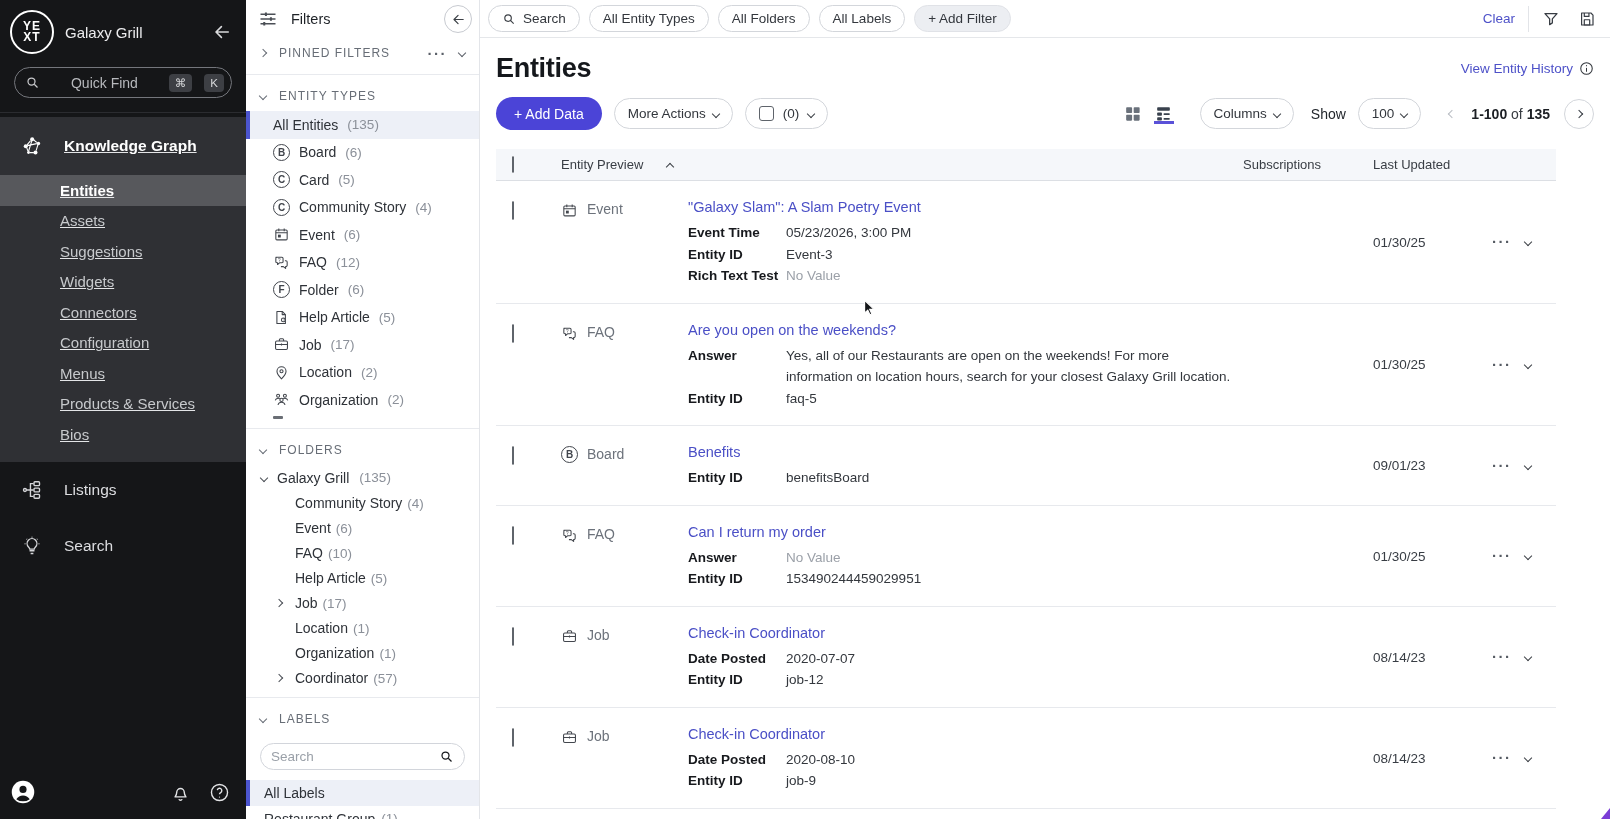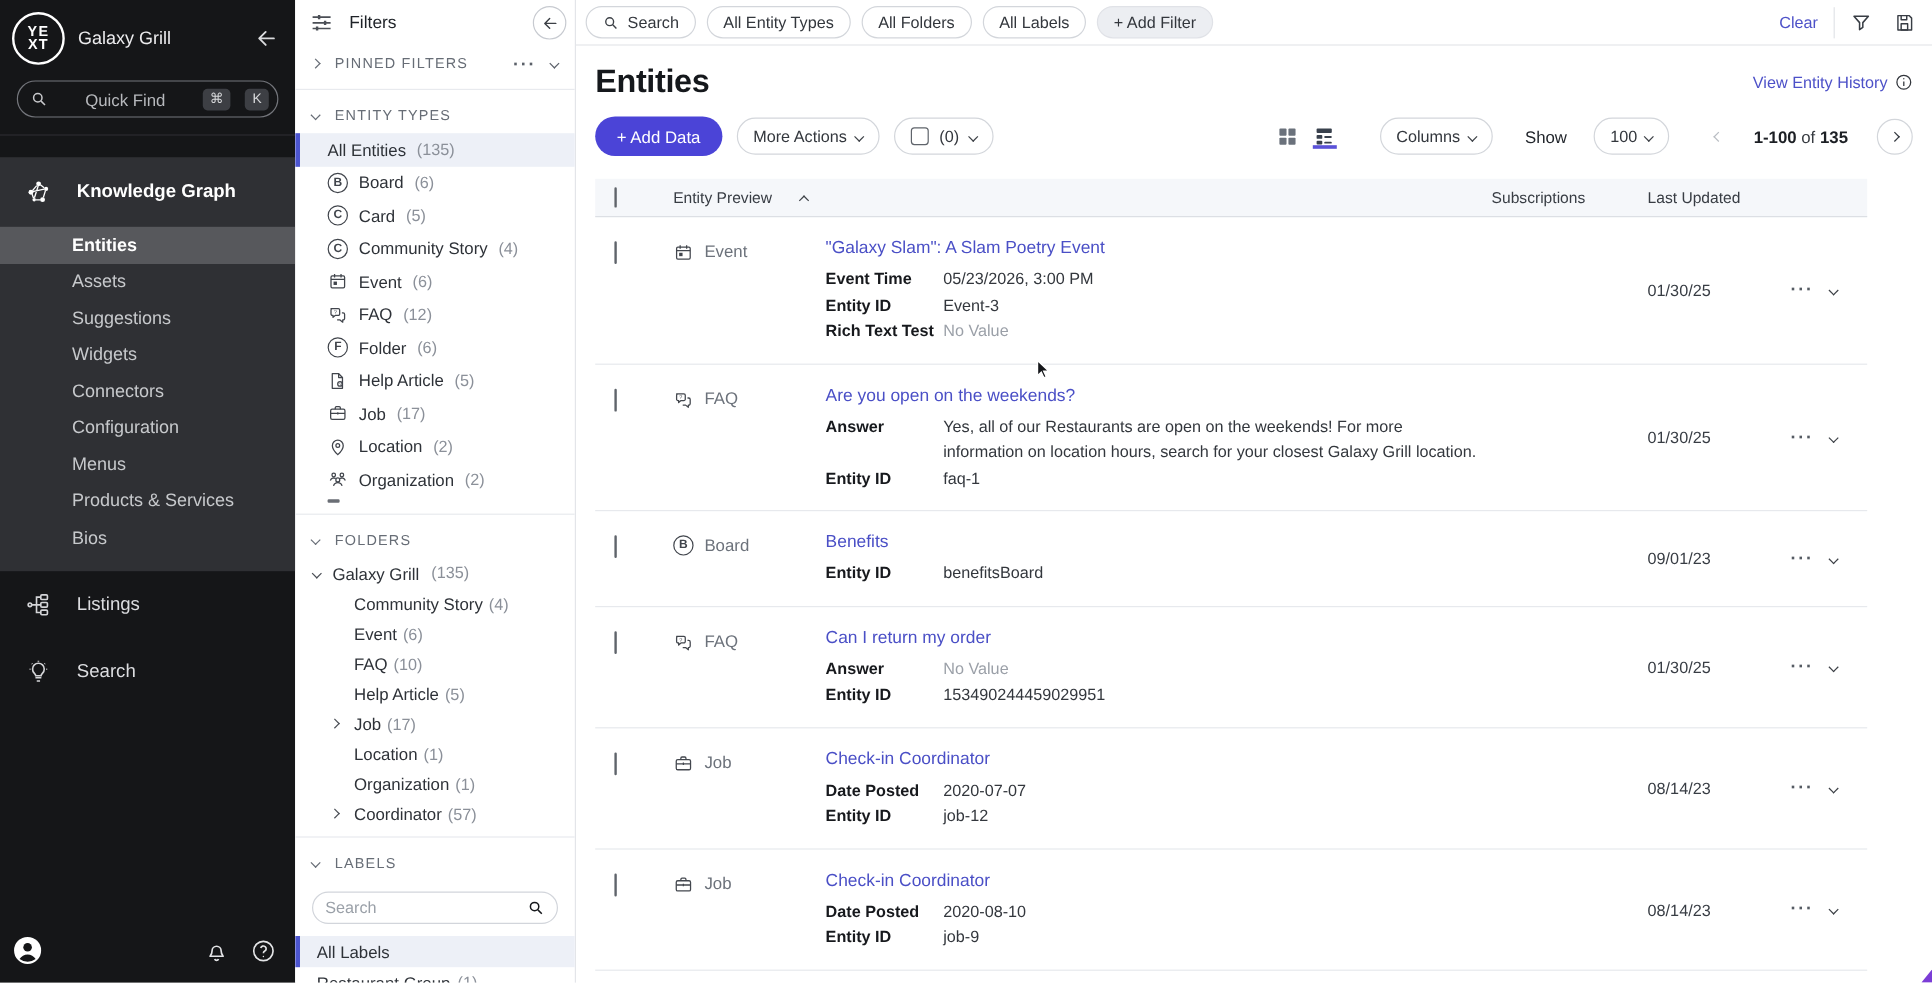--- a/index.html
+++ b/index.html
@@ -16,21 +16,21 @@
   .quickfind { margin:4px 14px 14px; height:31px; border:1px solid #74767c; border-radius:16px; display:flex; align-items:center; padding:0 7px 0 10px; gap:8px; }
   .quickfind .icn { width:15px; height:15px; color:#c9cacd; flex:none; }
   .quickfind input { background:transparent; border:none; outline:none; color:#b7b9bd; font-size:14px; flex:1; width:60px; font-family:inherit;text-align:center; }
   .quickfind input::placeholder { color:#b7b9bd; }
   .kbd { background:#3d3f44; color:#d8d9db; border-radius:4px; font-size:11.5px; padding:2px 6px; line-height:14px; }
   .kbd + .kbd { margin-left:4px; }
   .sb-divider { border-top:1px solid #2b2c30; }
   .sb-nav { flex:1; }
   .sb-item { height:56px; display:flex; align-items:center; gap:21px; padding-left:21px; font-size:15.5px; color:#dcdde0; cursor:pointer; }
   .sb-item .icn { width:22px; height:22px; color:#d4d5d8; flex:none; }
-  .kg-section { background:#2f3034; padding-bottom:12px; margin-top:18px; }
+  .kg-section { background:#2f3034; padding-bottom:12px; margin-top:4px;text-decoration:underline; }
   .kg-head { height:58px; display:flex; align-items:center; gap:21px; padding-left:21px; font-size:15.5px; font-weight:bold; color:#fff; cursor:pointer; }
   .kg-head .icn { width:22px; height:22px; color:#fff; flex:none; }
   .kg-child { height:30.5px; display:flex; align-items:center; padding-left:60px; font-size:15px; color:#c7c9cc; cursor:pointer; }
   .kg-child.selected { background:#57585c; color:#fff; font-weight:bold; }
   .sb-foot { position:absolute; bottom:0; left:0; right:0; height:46px; display:flex; align-items:center; padding:0 16px 8px 10px; gap:18px; }
   .sb-foot .icn { width:21px; height:21px; color:#e3e4e6; cursor:pointer; }
   .sb-foot .avatar { width:26px; height:26px; color:#fff; }
   .sb-foot .spacer { flex:1; }
 
   
@@ -85,21 +85,21 @@
   .page-title { font-size:27px; font-weight:bold; color:#15181c; letter-spacing:-0.3px; }
   .hist-link { margin-left:auto; margin-top:8px; display:flex; align-items:center; gap:6px; color:#4d51c8; font-size:13.5px; cursor:pointer; }
   .hist-link .icn { width:15px; height:15px; color:#33373d; }
 
   .toolbar { display:flex; align-items:center; margin:13px 16px 0; }
   .btn-primary { background:#4b44d7; color:#fff; border:none; height:33px; border-radius:17px; padding:0 18px; font-size:14px; font-family:inherit; cursor:pointer; }
   .pill.tall { height:31px; border-radius:16px; margin-left:12px; }
   .sel-pill { margin-left:16px; gap:9px; }
   .cbx { width:15px; height:15px; border:1.6px solid #5f646b; border-radius:3px; background:#fff; flex:none; cursor:pointer; }
   .chev.dk { color:#3c4046; }
-  .tbar-right { margin-left:auto; display:flex; align-items:center;gap:10px; }
+  .tbar-right { margin-left:auto; display:flex; align-items:center; }
   .view-toggle { display:flex; align-items:flex-start; gap:11px; }
   .vt { width:20px; height:20px; color:#6a717b; cursor:pointer; padding-bottom:5px; }
   .vt.active { color:#39414d; border-bottom:3px solid #5a51d8; }
   .vt svg { width:19px; height:19px; }
   .toolbar .columns-pill { margin-left:26px; }
   .show-lbl { margin-left:17px; font-size:14px; color:#22262c; }
   .size-pill { margin-left:9px; }
   .pg-prev { color:#b9bdc3; margin-left:28px; cursor:default; }
   .pg-text { margin-left:16px; font-size:14px; color:#383c42; white-space:nowrap; }
   .pg-text b { color:#1c1f24; }
@@ -700,21 +700,21 @@
               <a class="row-title">Are you open on the weekends?</a>
               <div class="fields">
 
                   <div class="field">
                     <span class="f-label">Answer</span>
                     <span class="f-value">Yes, all of our Restaurants are open on the weekends! For more information on location hours, search for your closest Galaxy Grill location.</span>
                   </div>
 
                   <div class="field">
                     <span class="f-label">Entity ID</span>
-                    <span class="f-value">faq-1</span>
+                    <span class="f-value">faq-5</span>
                   </div>
                 </div>
             </div>
             <div class="col-subs"></div>
             <div class="col-date">
               <span>01/30/25</span>
             </div>
             <div class="col-actions">
               <span class="more-dots"></span>
               <span class="chev sm" style="color:#3c4046;"></span>

